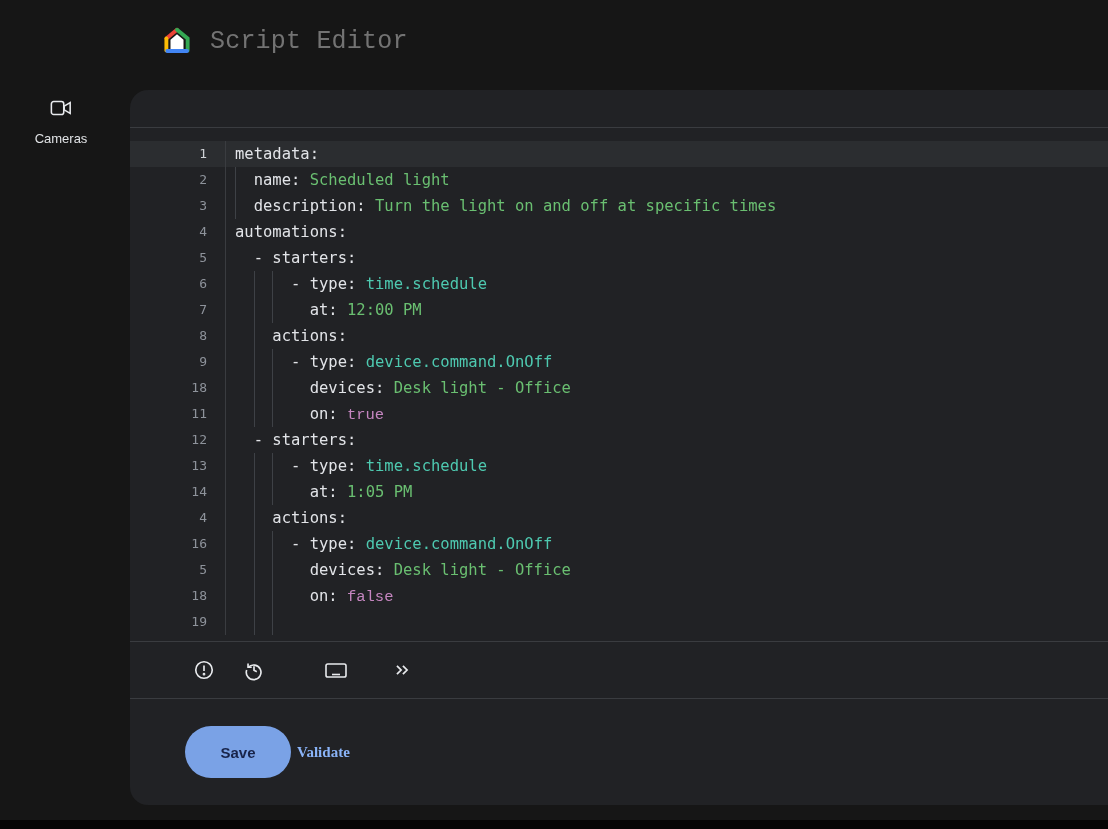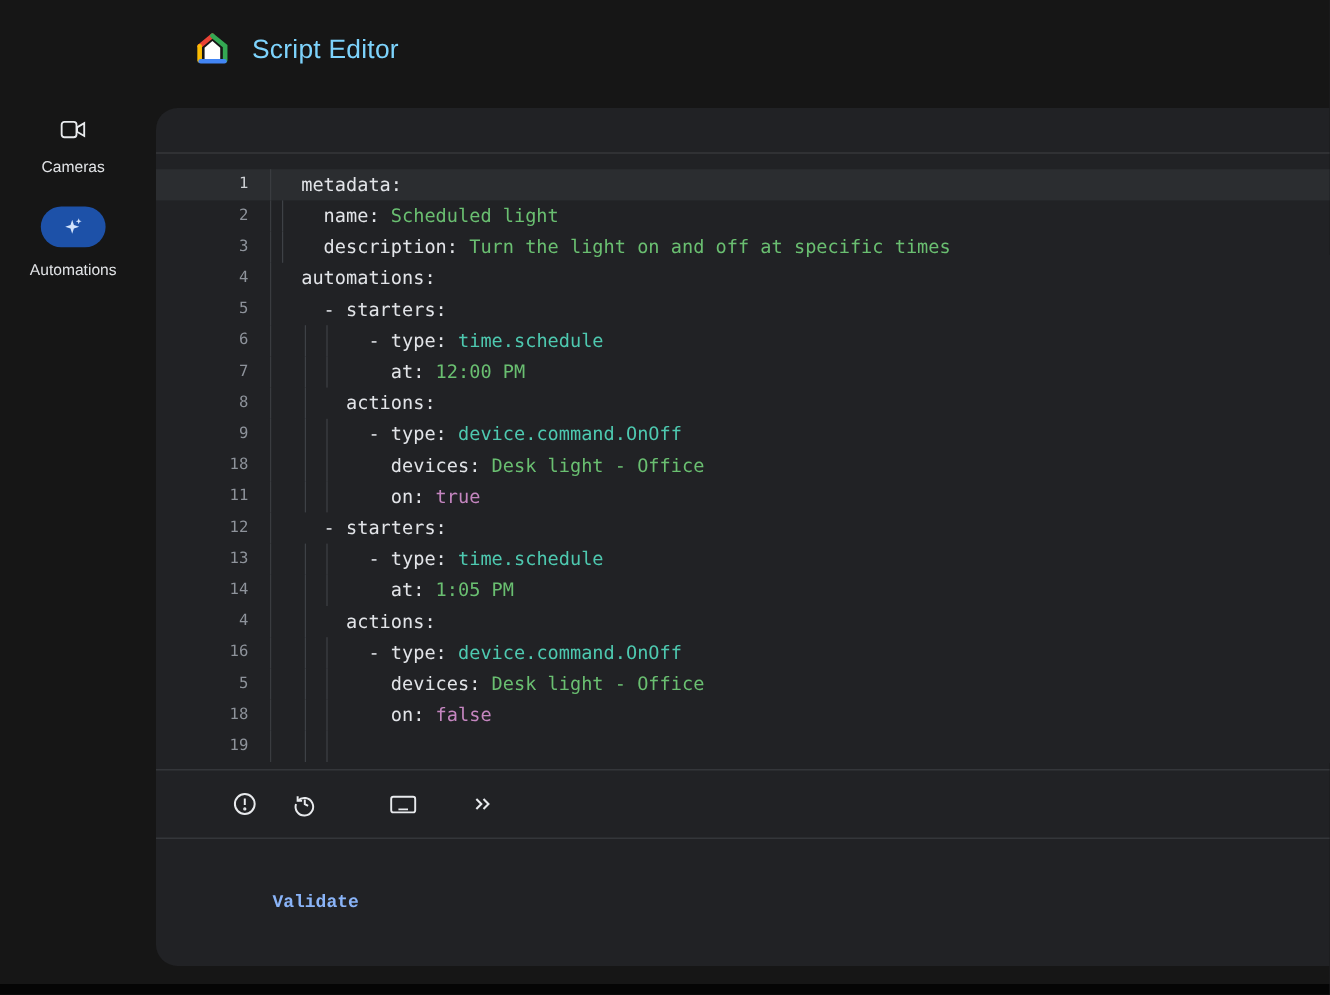--- a/index.html
+++ b/index.html
@@ -4,53 +4,53 @@
 <style>
   html,body{margin:0;padding:0;}
   body{
     width:1108px;height:829px;position:relative;overflow:hidden;
     background:var(--bg,#161616);
     font-family:"Liberation Sans", sans-serif;
   }
   
   .header{position:absolute;top:0;left:0;right:0;height:82px;display:flex;align-items:center;padding-left:162px;gap:18px;}
   .logo{width:30px;height:30px;flex:0 0 auto;}
-  .title{font-size:22px;color:#7dd3fc;letter-spacing:.2px;}
+  .title{font-size:25px;color:#737373;letter-spacing:.2px;font-family:Liberation Mono, monospace;}
   
   .sidebar{position:absolute;top:82px;left:0;width:122px;display:flex;flex-direction:column;align-items:center;}
   .nav-item{display:flex;flex-direction:column;align-items:center;cursor:pointer;}
   .nav-item.first{margin-top:14px;}
   .nav-item.second{margin-top:26px;}
   .nav-label{margin-top:11px;font-size:13px;color:#e1e3e6;}
   .icon-plain{height:24px;display:flex;align-items:center;justify-content:center;}
   .pill{width:54px;height:34px;border-radius:17px;background:var(--pill-blue,#1d51a8);display:flex;align-items:center;justify-content:center;}
   
   .card{position:absolute;left:130px;top:90px;width:1000px;height:715px;border-radius:18px;background:var(--card,#212225);}
   .editor{margin-top:37px;border-top:1px solid var(--divider,#3a3c40);padding-top:13px;}
   .code-row{height:26px;line-height:26px;display:flex;font-family:"DejaVu Sans Mono", monospace;font-size:15.5px;white-space:pre;}
   .code-row.active{background:#2b2d30;}
   .gutter{width:96px;flex:0 0 auto;text-align:right;padding-right:18px;box-sizing:border-box;color:var(--gutter,#8e939b);font-size:13px;border-right:1px solid var(--divider,#3a3c40);}
   .code-row.active .gutter{color:#cfd2d6;}
   .code{position:relative;flex:1;padding-left:9px;color:var(--tok-key,#e2e4e8);}
   .guide{position:absolute;top:0;bottom:0;width:1px;background:#3e4146;}
-  .tok-key{color:var(--tok-key,#e2e4e8);margin-left:16px;}
+  .tok-key{color:var(--tok-key,#e2e4e8);}
   .tok-string{color:var(--tok-string,#6abf71);}
   .tok-type{color:var(--tok-type,#4ec9b0);}
-  .tok-bool{color:var(--tok-bool,#c586c0);}
+  .tok-bool{color:var(--tok-bool,#c586c0);font-family:Liberation Mono, monospace;}
   
   .toolbar{margin-top:6px;height:56px;border-top:1px solid var(--divider,#3a3c40);border-bottom:1px solid var(--divider,#3a3c40);display:flex;align-items:center;padding-left:62px;}
   .tool-btn{width:24px;height:24px;margin-right:26px;display:flex;align-items:center;justify-content:center;cursor:pointer;}
   .tool-btn.kb{margin-left:32px;}
   .tool-btn.more{margin-left:16px;}
   .tool-btn svg{stroke:#e8eaed;}
   
   .actions{height:106px;display:flex;align-items:center;padding-left:55px;position:relative;}
   .save-btn{width:106px;height:52px;border-radius:26px;background:var(--save-bg,#7aa2e6);color:var(--save-text,#18244a);
     font-size:15px;font-weight:700;display:flex;align-items:center;justify-content:center;cursor:pointer;border:none;}
-  .validate-btn{margin-left:36px;font-size:15px;font-weight:700;color:var(--accent,#8ab4f8);cursor:pointer;background:none;border:none;font-family:Liberation Mono, monospace;}
+  .validate-btn{font-size:15px;font-weight:700;color:var(--accent,#8ab4f8);cursor:pointer;background:none;border:none;font-family:Liberation Serif, serif;}
   
   .bottom-strip{position:absolute;left:0;right:0;bottom:0;height:9px;background:#050505;}
 </style>
 </head>
 <body>
 
 <div class="header">
   <svg class="logo" viewBox="0 0 24 24" aria-hidden="true">
     <path d="M12 6.5 L17.2 11 V18.5 H6.8 V11 Z" fill="#ffffff"></path>
     <path d="M12 3 L3.5 10" fill="none" stroke="#EA4335" stroke-width="3.1" stroke-linecap="round"></path>
@@ -63,29 +63,20 @@
 
 <div class="sidebar">
   <div class="nav-item first">
     <span class="icon-plain">
       <svg width="22" height="18" viewBox="0 0 24 18" fill="none" stroke="#e8eaed" stroke-width="1.7">
         <rect x="1.5" y="2" width="13.5" height="14" rx="2.5"></rect>
         <path d="M15.5 7 L22 3.2 V14.8 L15.5 11 Z"></path>
       </svg>
     </span>
     <span class="nav-label">Cameras</span>
-  </div>
-  <div class="nav-item second">
-    <span class="pill">
-      <svg width="20" height="20" viewBox="0 0 24 24">
-        <path d="M11 5 L12.7 10.3 L18 12 L12.7 13.7 L11 19 L9.3 13.7 L4 12 L9.3 10.3 Z" fill="#d2e3fc"></path>
-        <path d="M17.5 3.5 L18.3 5.7 L20.5 6.5 L18.3 7.3 L17.5 9.5 L16.7 7.3 L14.5 6.5 L16.7 5.7 Z" fill="#d2e3fc"></path>
-      </svg>
-    </span>
-    <span class="nav-label">Automations</span>
   </div>
 </div>
 
 <div class="card">
 
   <div class="editor">
     <div>
         <div class="code-row active"><div class="gutter">1</div><div class="code"><span class="tok-key">metadata:</span></div></div>
         <div class="code-row"><div class="gutter">2</div><div class="code"><span class="guide" style="left: calc(0ch + 9px);"></span><span class="tok-key">  name:</span><span class="tok-string"> Scheduled light</span></div></div>
         <div class="code-row"><div class="gutter">3</div><div class="code"><span class="guide" style="left: calc(0ch + 9px);"></span><span class="tok-key">  description:</span><span class="tok-string"> Turn the light on and off at specific times</span></div></div>
@@ -139,19 +130,20 @@
     </div>
     <div class="tool-btn more">
       <svg width="22" height="22" viewBox="0 0 24 24" fill="none" stroke-width="1.9">
         <path d="M6.5 7.5 L11 12 L6.5 16.5"></path>
         <path d="M13 7.5 L17.5 12 L13 16.5"></path>
       </svg>
     </div>
   </div>
 
   <div class="actions">
+    <button class="save-btn">Save</button>
     <button class="validate-btn">Validate</button>
 
   </div>
 
 </div>
 
 <div class="bottom-strip"></div>
 
 </body></html>

